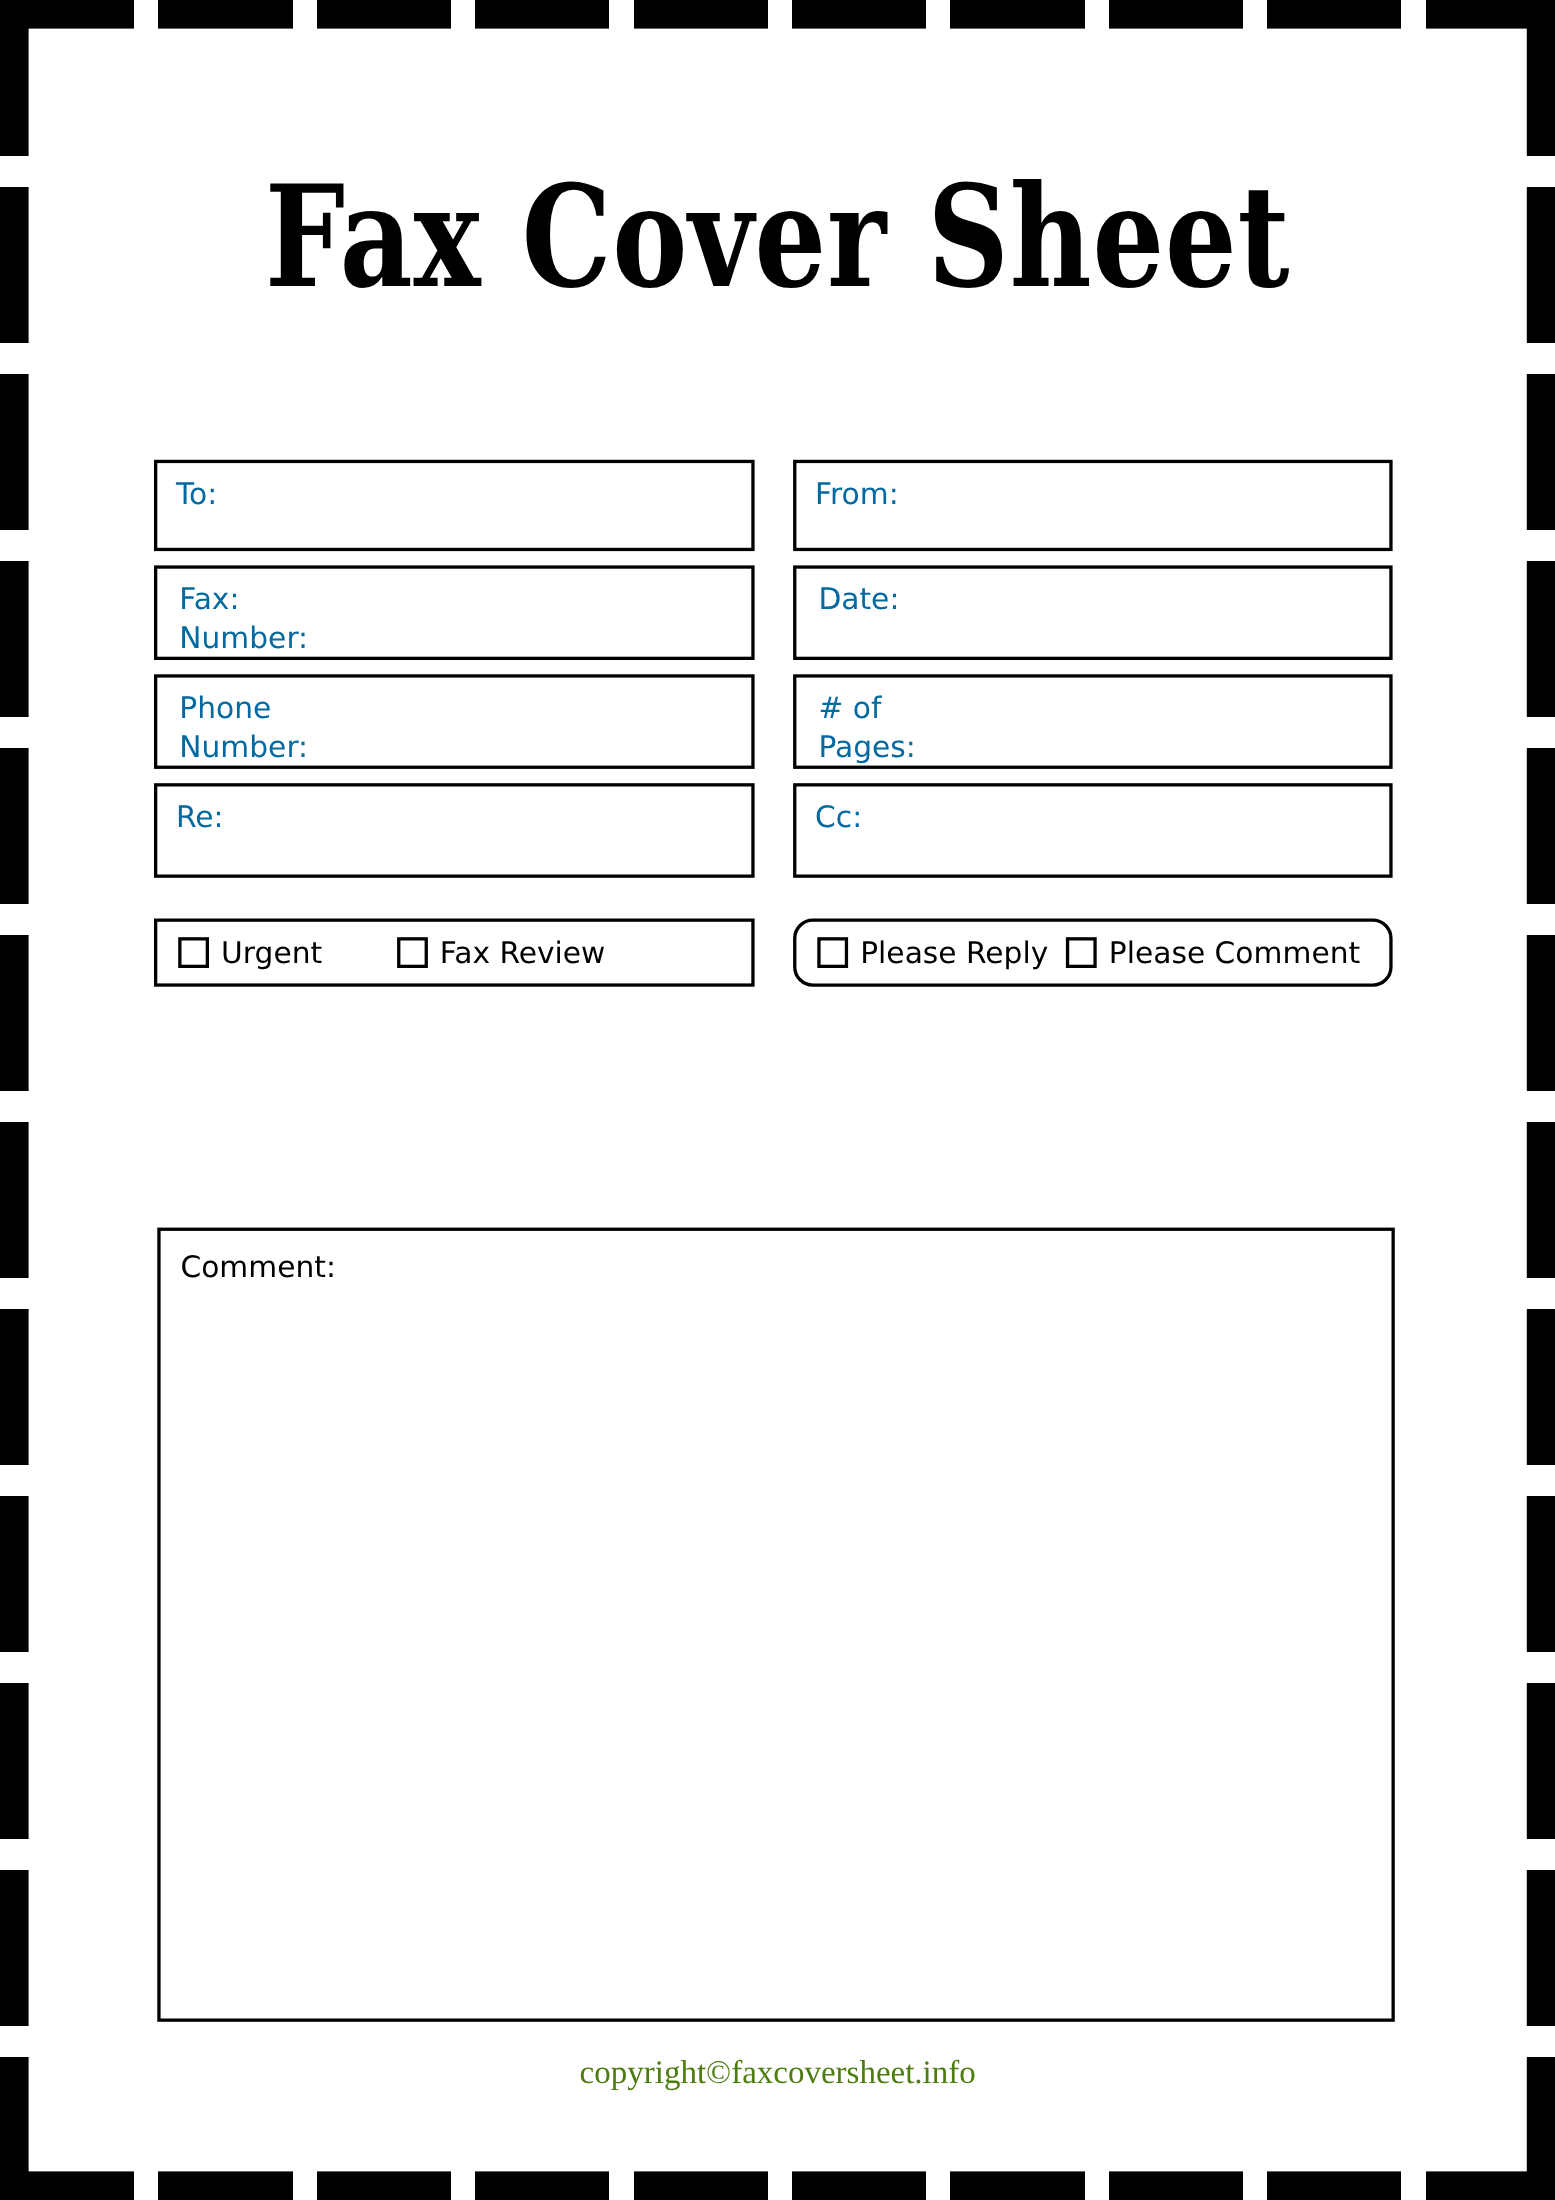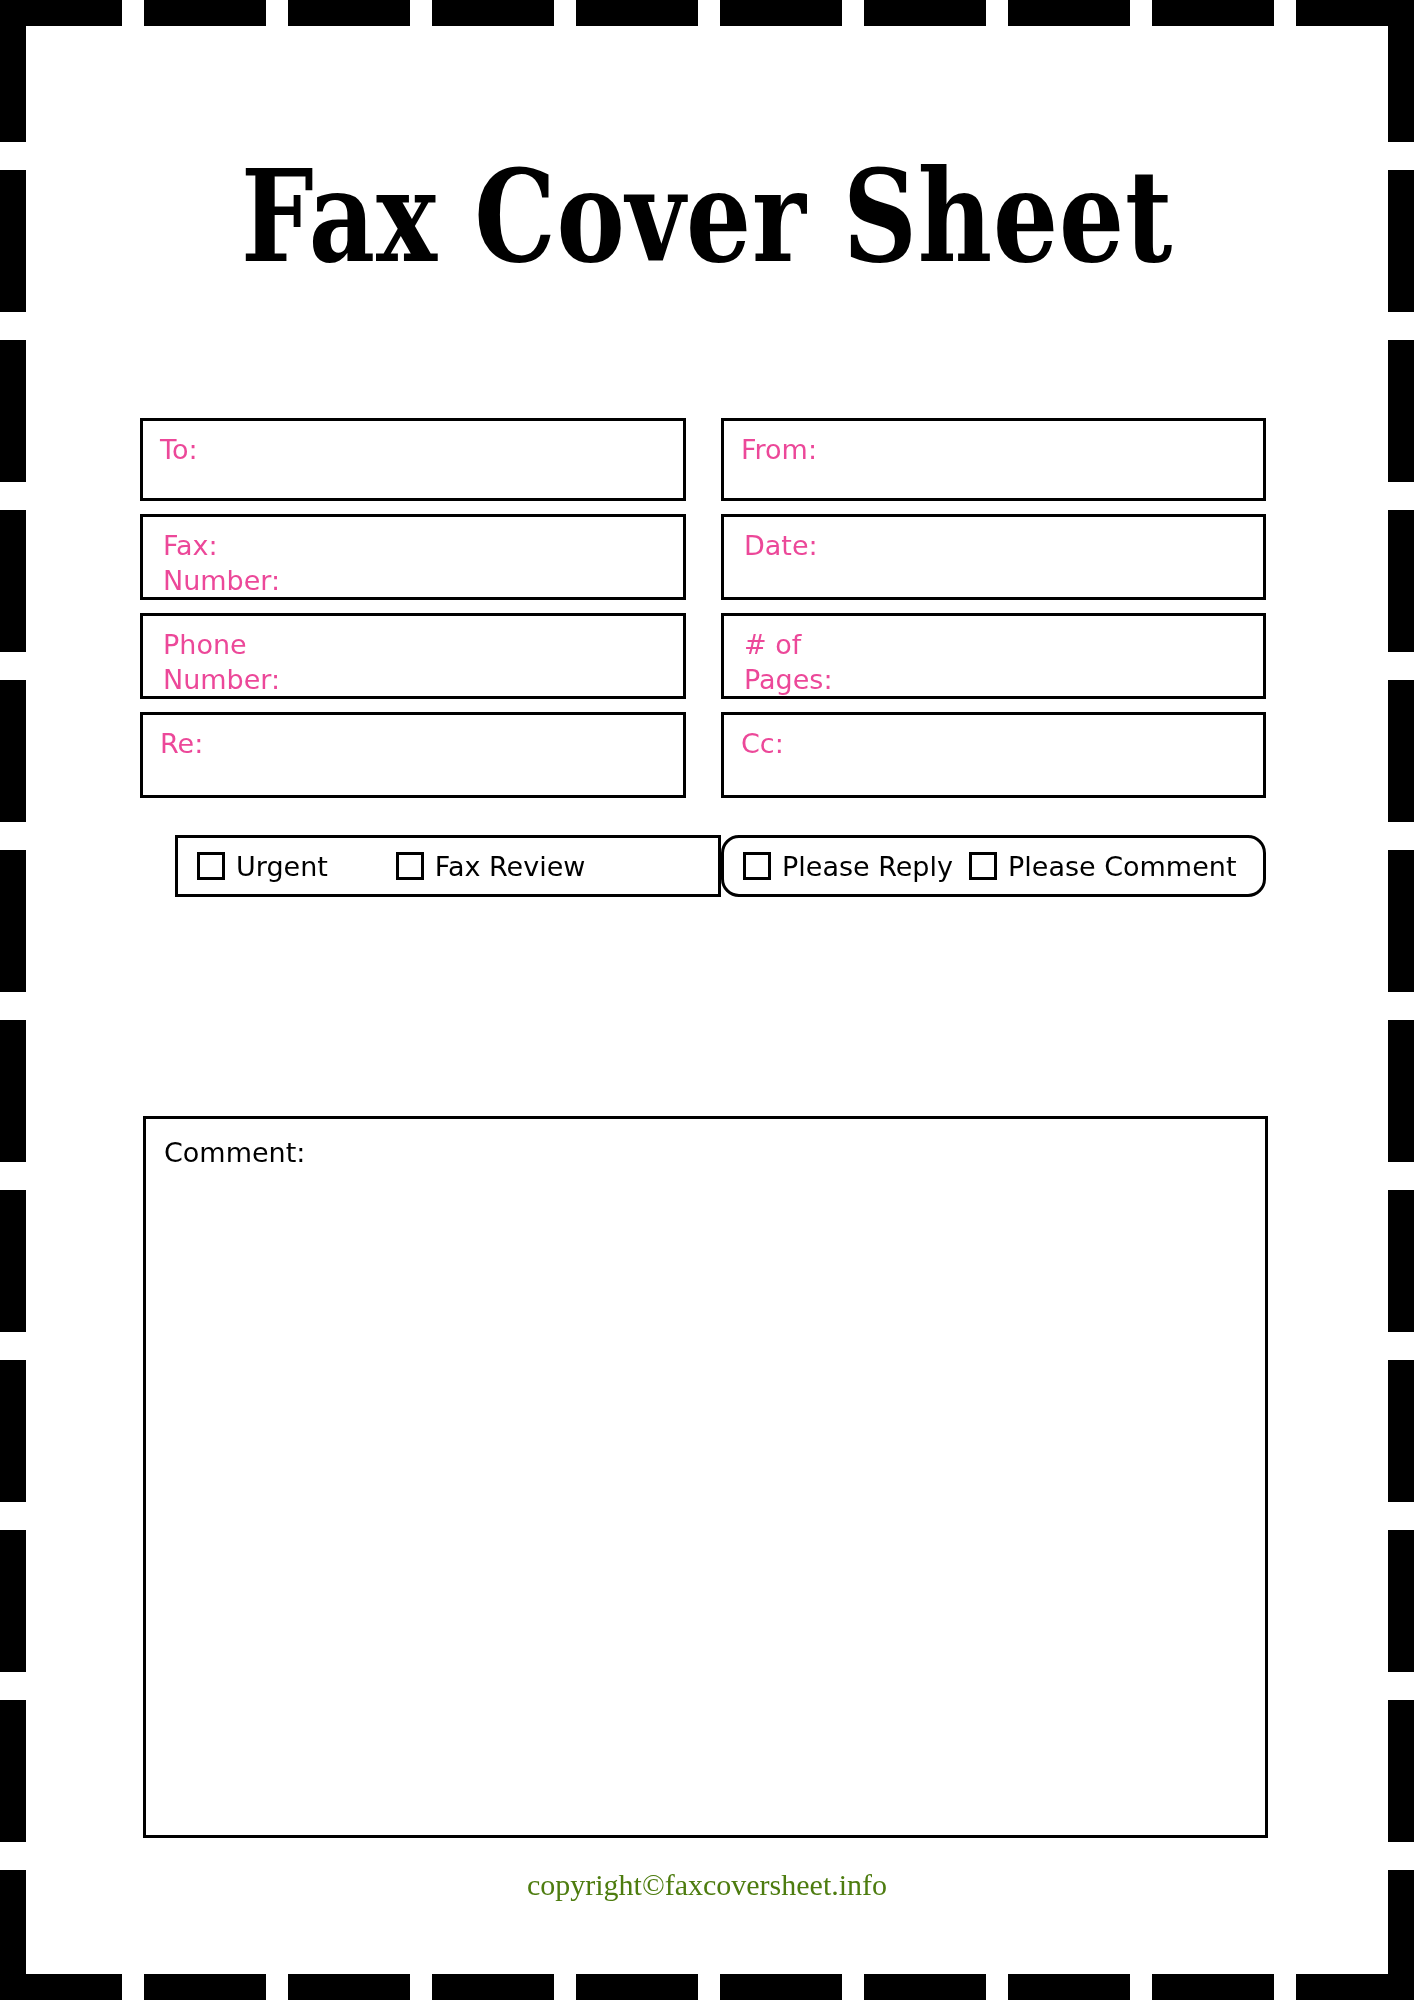--- a/index.html
+++ b/index.html
@@ -105,39 +105,39 @@
     width: 100%;
   }
 
   .field {
     border: 3px solid #000000;
     background: #ffffff;
     padding: 12px 0 0 17px;
     font-family: "DejaVu Sans", sans-serif;
     font-size: 27px;
     line-height: 1.28;
-    color: #ec4899;
+    color: #0369a1;
   }
 
   .col-left  { width: 546px; }
   .col-right { width: 545px; }
 
   
   .h-single { height: 83px; }
   .h-double { height: 86px; padding-left: 20px; }
   .h-re     { height: 86px; }
 
   .gap-v { height: 13px; }
 
   .field-label { display: block; }
 
   
   .check-row {
     display: flex;
-    justify-content: flex-end;
+    justify-content: space-between;
     width: 100%;
   }
   .check-box-group {
     border: 3px solid #000000;
     height: 62px;
     display: flex;
     align-items: center;
     background: #ffffff;
   }
   .cbg-left  { width: 546px; padding-left: 19px; }

